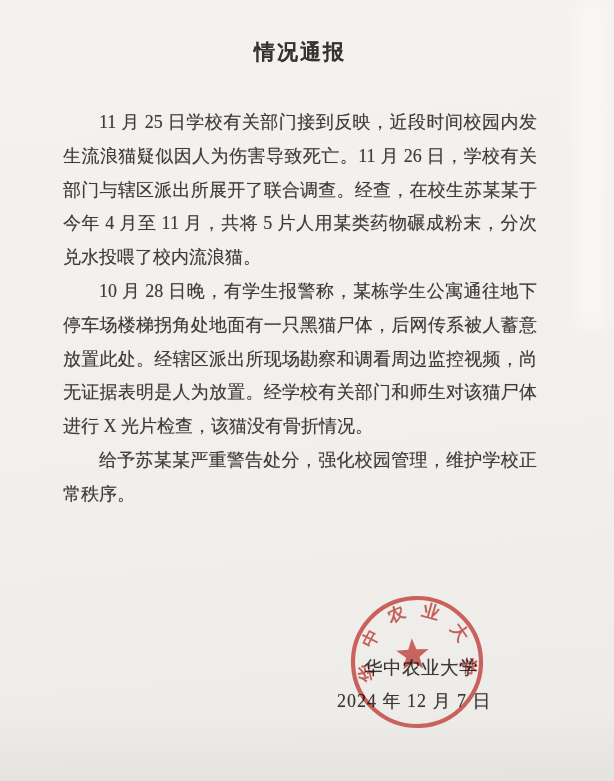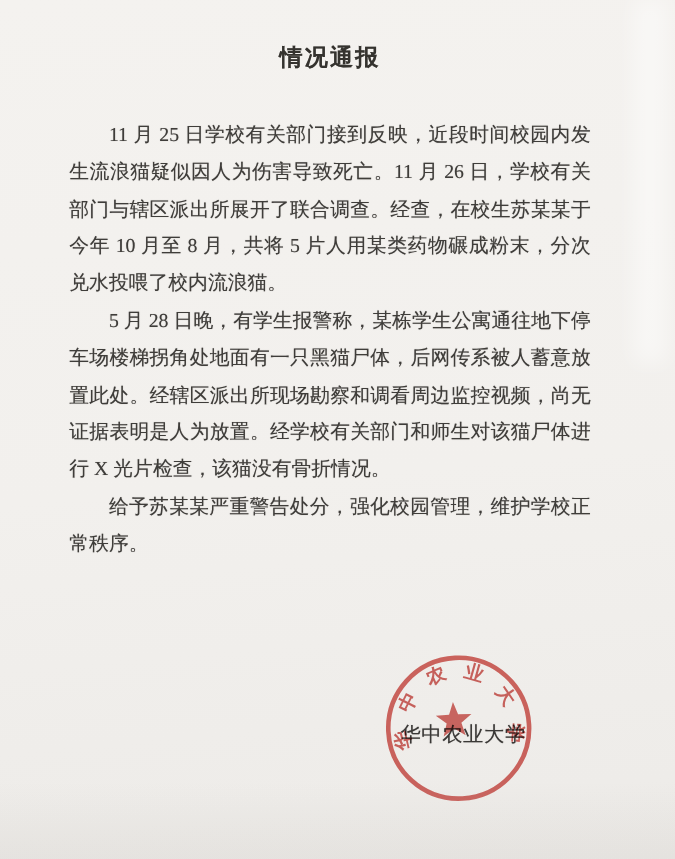--- a/index.html
+++ b/index.html
@@ -94,26 +94,27 @@
   }
 </style>
 </head>
 <body>
 
 <div class="page">
 
   <h1 class="doc-title">情况通报</h1>
 
   <div class="content">
-    <p>11 月 25 日学校有关部门接到反映，近段时间校园内发生流浪猫疑似因人为伤害导致死亡。11 月 26 日，学校有关部门与辖区派出所展开了联合调查。经查，在校生苏某某于今年 10 月至 8 月，共将 5 片人用某类药物碾成粉末，分次兑水投喂了校内流浪猫。</p>
-    <p>5 月 28 日晚，有学生报警称，某栋学生公寓通往地下停车场楼梯拐角处地面有一只黑猫尸体，后网传系被人蓄意放置此处。经辖区派出所现场勘察和调看周边监控视频，尚无证据表明是人为放置。经学校有关部门和师生对该猫尸体进行 X 光片检查，该猫没有骨折情况。</p>
+    <p>11 月 25 日学校有关部门接到反映，近段时间校园内发生流浪猫疑似因人为伤害导致死亡。11 月 26 日，学校有关部门与辖区派出所展开了联合调查。经查，在校生苏某某于今年 4 月至 11 月，共将 5 片人用某类药物碾成粉末，分次兑水投喂了校内流浪猫。</p>
+    <p>10 月 28 日晚，有学生报警称，某栋学生公寓通往地下停车场楼梯拐角处地面有一只黑猫尸体，后网传系被人蓄意放置此处。经辖区派出所现场勘察和调看周边监控视频，尚无证据表明是人为放置。经学校有关部门和师生对该猫尸体进行 X 光片检查，该猫没有骨折情况。</p>
     <p>给予苏某某严重警告处分，强化校园管理，维护学校正常秩序。</p>
   </div>
 
   <div class="sig-line">华中农业大学</div>
+  <div class="date-line">2024 年 12 月 7 日</div>
 
   <div class="seal-wrap">
     <svg width="146" height="146" viewBox="0 0 146 146">
       <defs>
         <path id="seal-arc" d="M 30 89 A 46 46 0 1 1 116 89" fill="none"></path>
       </defs>
       <circle cx="73" cy="73" r="64" fill="none" stroke="#cf4a44" stroke-width="4.2" opacity="0.92"></circle>
       <polygon points="69,49 73.1,60.3 85.2,60.7 75.7,68.2 79,79.8 69,73 59,79.8 62.3,68.2 52.8,60.7 64.9,60.3" fill="#c9443f" opacity="0.88"></polygon>
       <text font-size="17.5" fill="#c9443f" opacity="0.9" font-family="'Liberation Serif', serif" font-weight="bold">
         <textPath href="#seal-arc" startOffset="0" textLength="176" lengthAdjust="spacing">华中农业大学</textPath>

